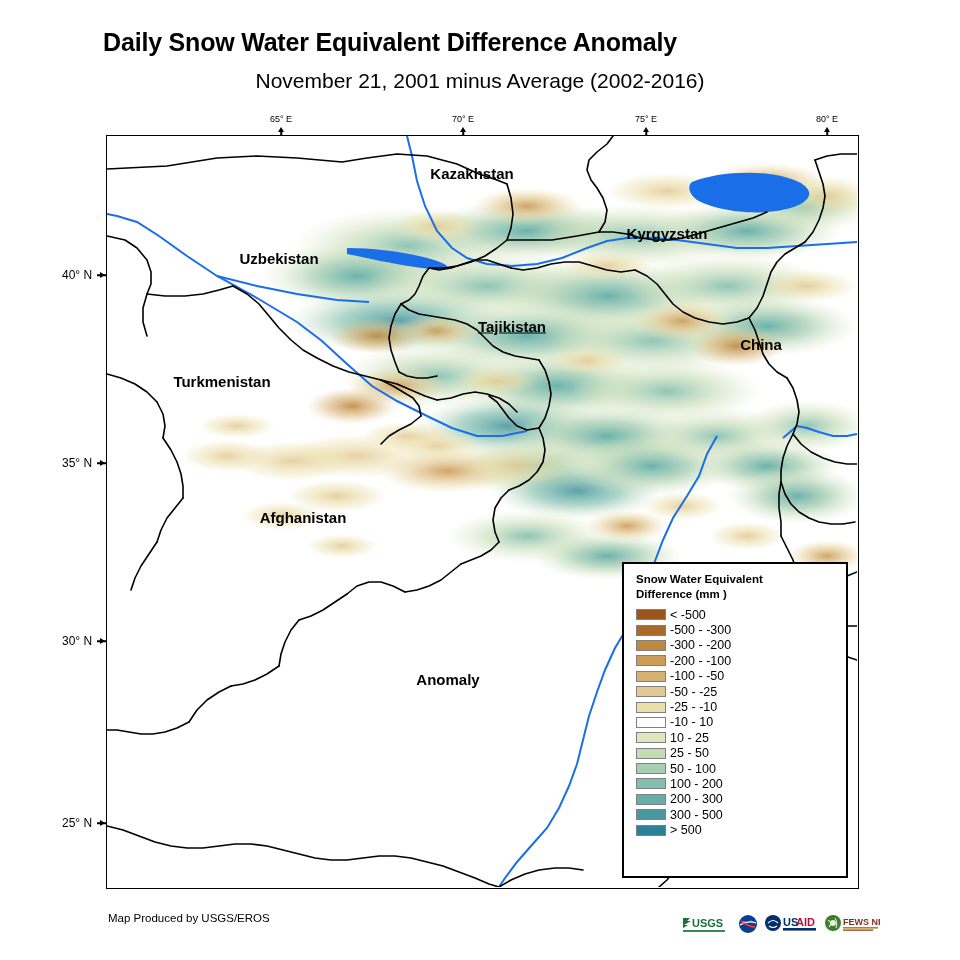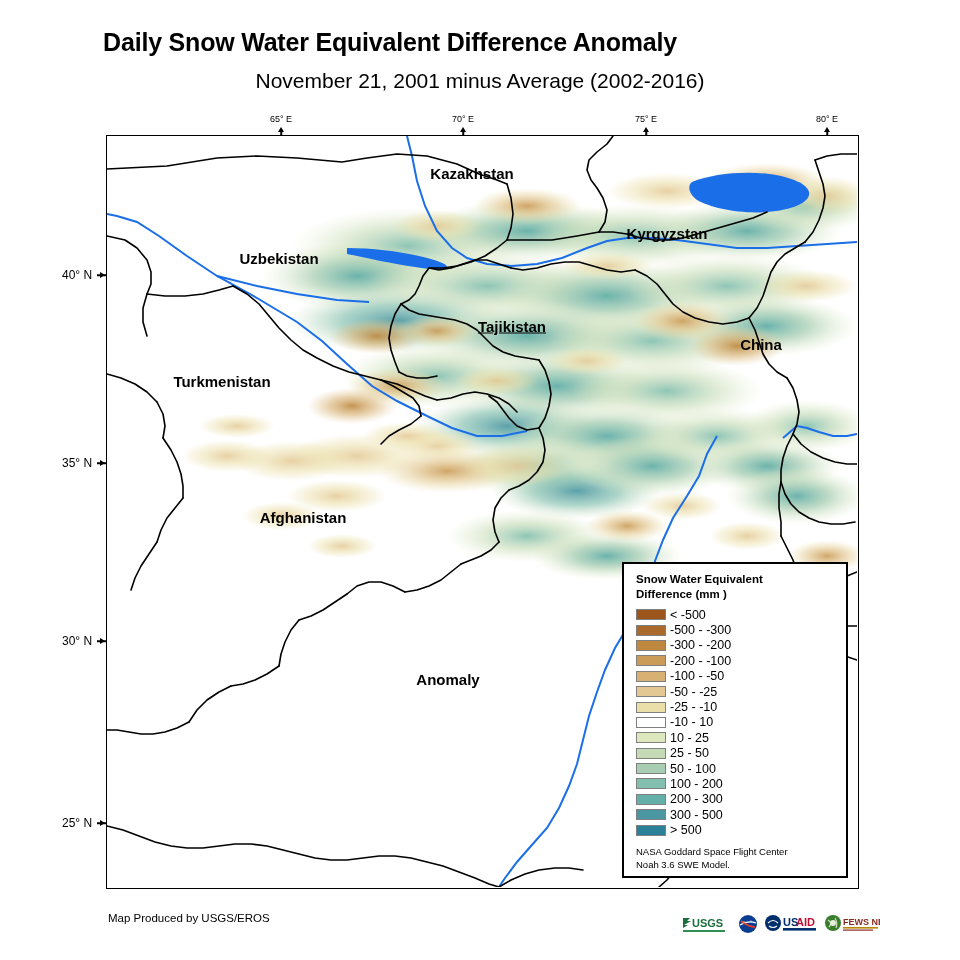--- a/index.html
+++ b/index.html
@@ -483,22 +483,20 @@
   </div>
   <div class="legend-row">
     <span class="legend-swatch" style="background:#4b97a1"></span>
     <span class="legend-text">300 - 500</span>
   </div>
   <div class="legend-row">
     <span class="legend-swatch" style="background:#2a8198"></span>
     <span class="legend-text">&gt; 500</span>
   </div>
 
-  <div id="legend-source">NASA Goddard Space Flight Center
-Noah 3.6 SWE  Model.</div>
 </div>
 
 <div id="footer-text">Map Produced by USGS/EROS</div>
 
 <div id="logos">
 
   <svg class="logo" width="50" height="20" viewBox="0 0 50 20" xmlns="http://www.w3.org/2000/svg">
     <rect x="0" y="0" width="50" height="20" fill="#ffffff"></rect>
     <path d="M1,4 L8,4 L5,7 L9,7 L2,11 L6,11 L1,14 Z" fill="#1a6e3c"></path>
     <text x="10" y="13" font-family="Liberation Sans, sans-serif" font-size="11" font-weight="bold" fill="#1a6e3c">USGS</text>

